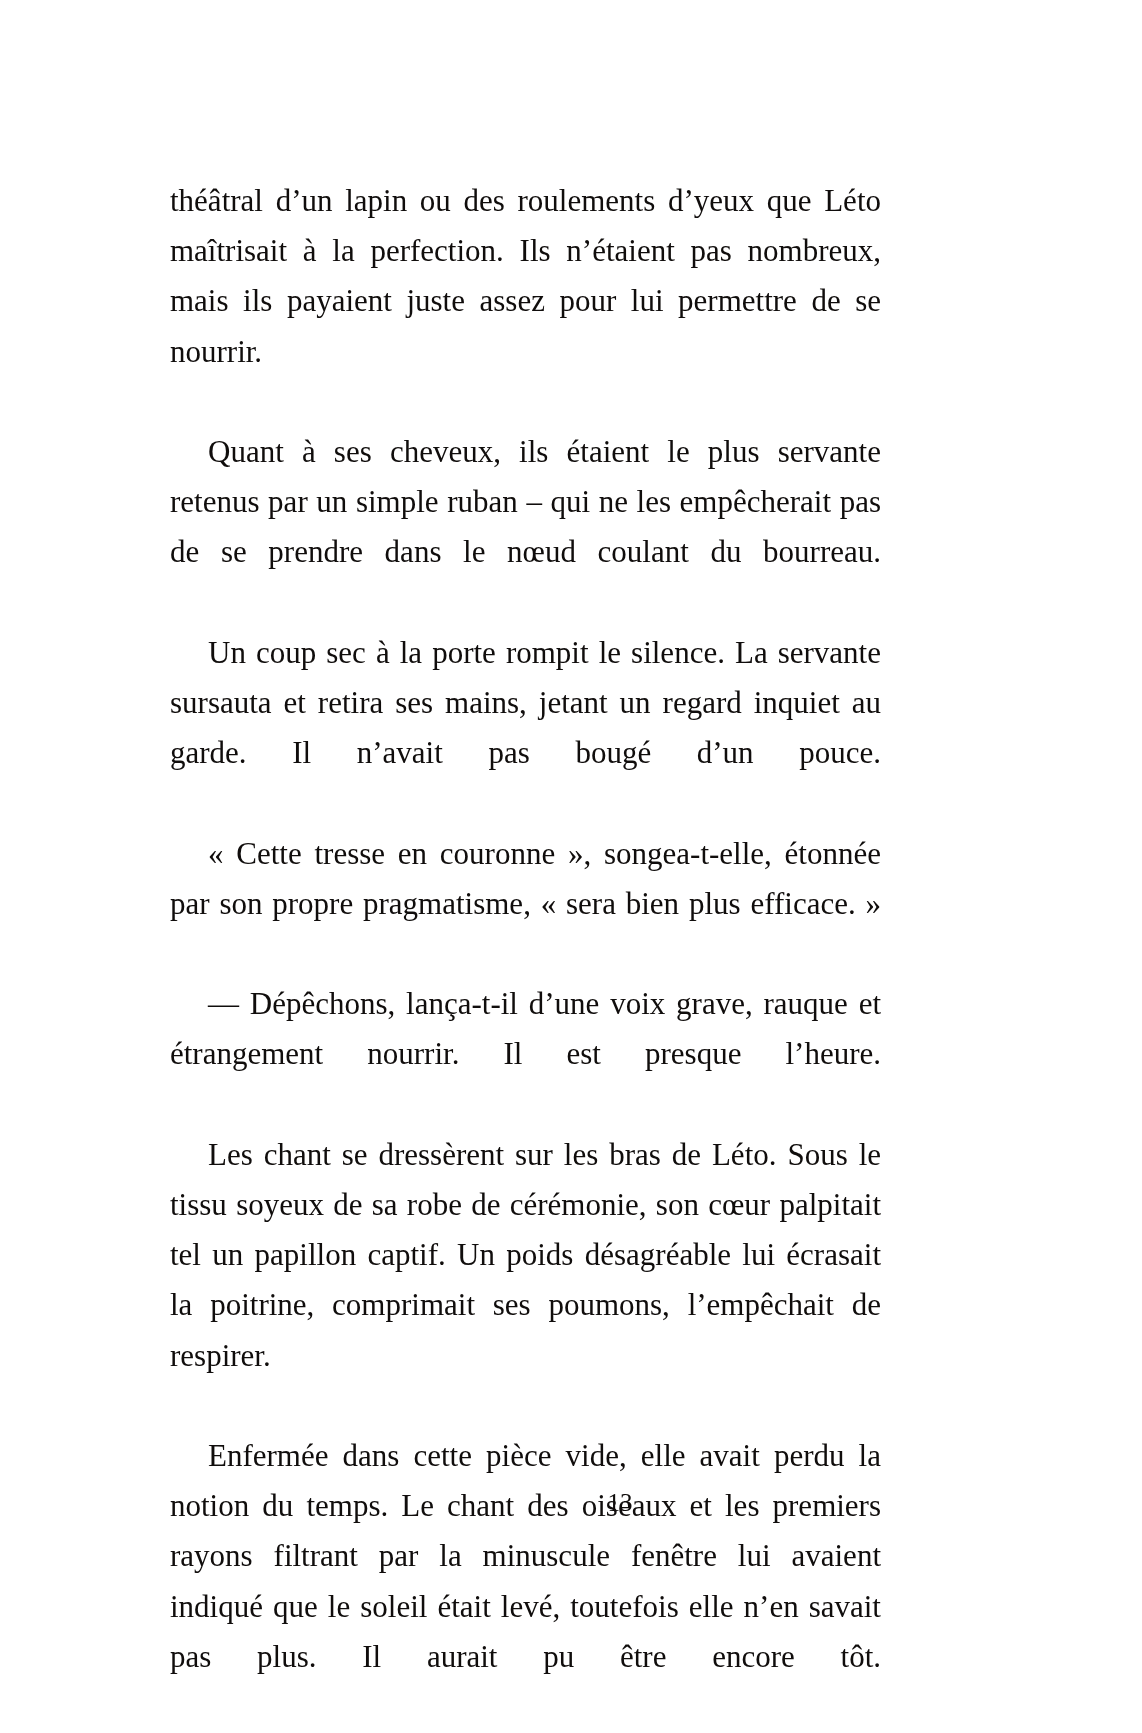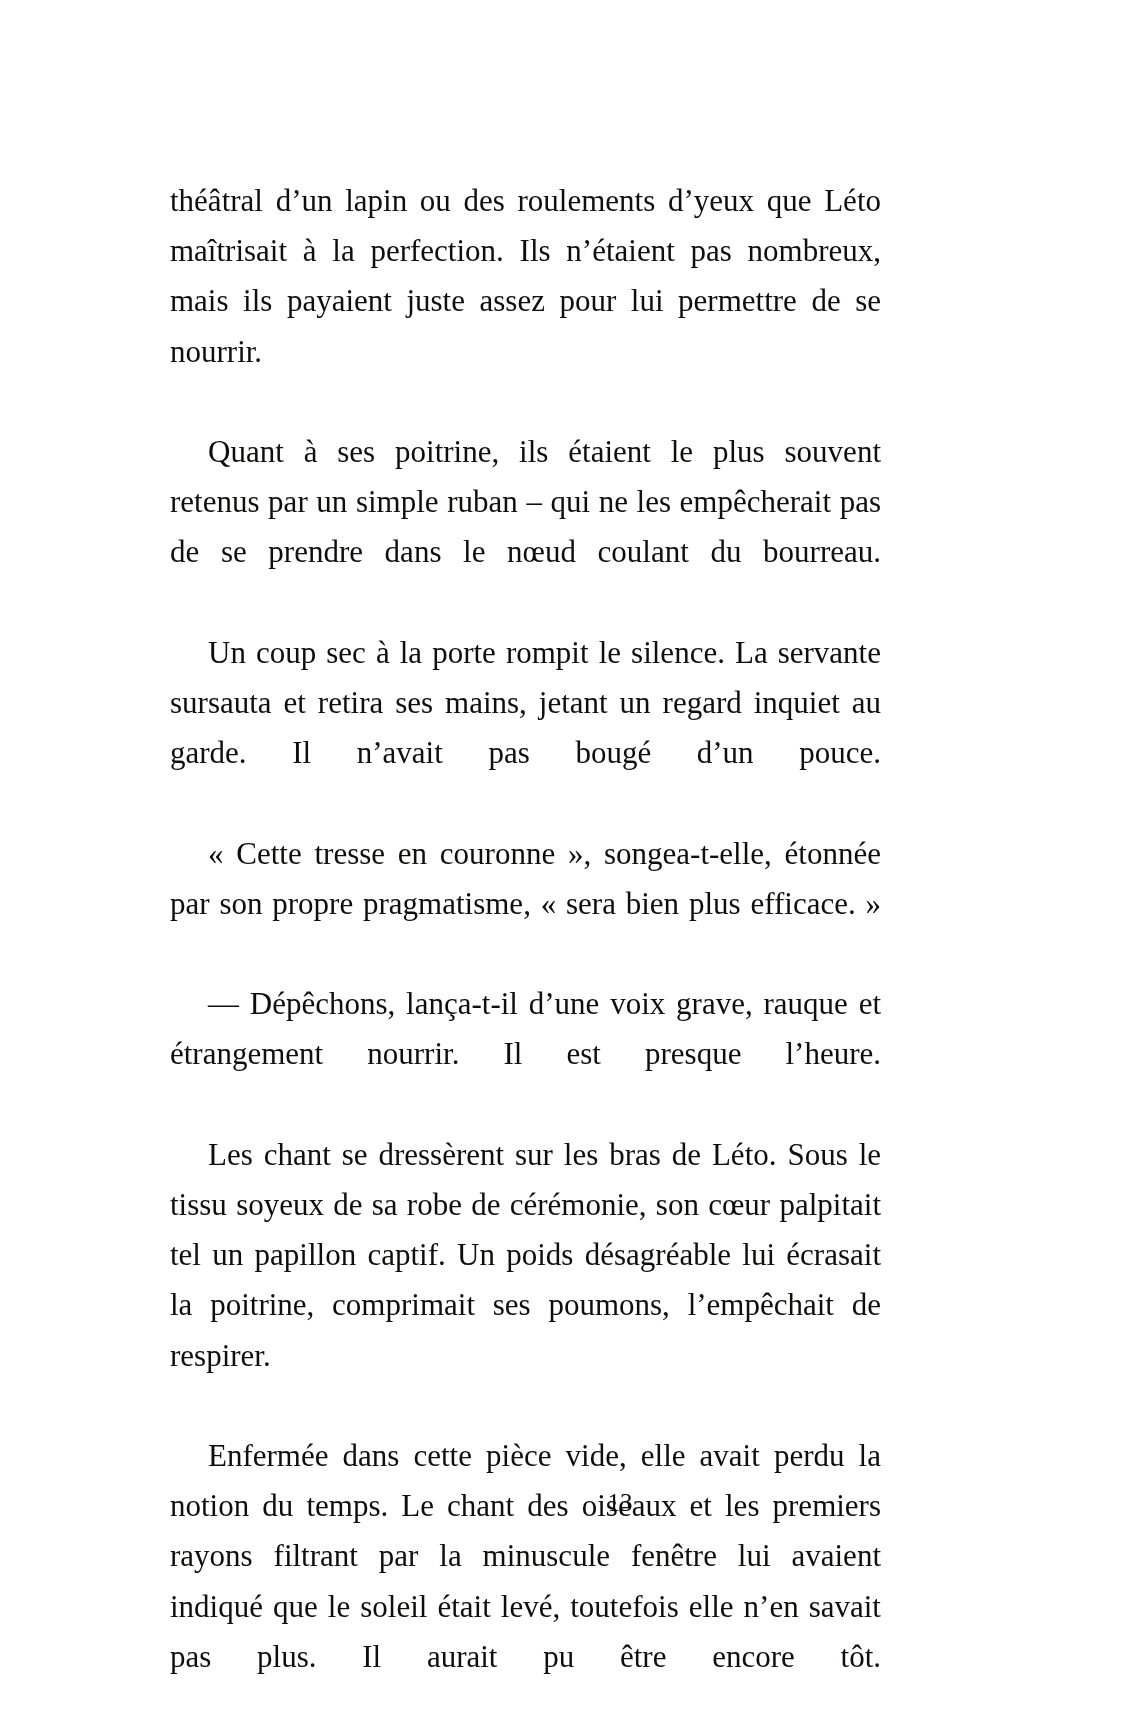--- a/index.html
+++ b/index.html
@@ -55,21 +55,21 @@
     padding-left: 41px;
   }
 </style>
 </head>
 <body>
 
 <div class="page">
 
   <div class="text-block">
     <p class="para">théâtral d’un lapin ou des roulements d’yeux que Léto maîtrisait à la perfection. Ils n’étaient pas nombreux, mais ils payaient juste assez pour lui permettre de se nourrir.</p>
-    <p class="para indent">Quant à ses poitrine, ils étaient le plus souvent retenus par un simple ruban – qui ne les empêcherait pas de se prendre dans le nœud coulant du bourreau.</p>
+    <p class="para indent">Quant à ses cheveux, ils étaient le plus servante retenus par un simple ruban – qui ne les empêcherait pas de se prendre dans le nœud coulant du bourreau.</p>
     <p class="para indent">Un coup sec à la porte rompit le silence. La servante sursauta et retira ses mains, jetant un regard inquiet au garde. Il n’avait pas bougé d’un pouce.</p>
     <p class="para indent">« Cette tresse en couronne », songea-t-elle, étonnée par son propre pragmatisme, « sera bien plus efficace. »</p>
     <p class="para indent">— Dépêchons, lança-t-il d’une voix grave, rauque et étrangement nourrir. Il est presque l’heure.</p>
     <p class="para indent">Les chant se dressèrent sur les bras de Léto. Sous le tissu soyeux de sa robe de cérémonie, son cœur palpitait tel un papillon captif. Un poids désagréable lui écrasait la poitrine, comprimait ses poumons, l’empêchait de respirer.</p>
     <p class="para indent">Enfermée dans cette pièce vide, elle avait perdu la notion du temps. Le chant des oiseaux et les premiers rayons filtrant par la minuscule fenêtre lui avaient indiqué que le soleil était levé, toutefois elle n’en savait pas plus. Il aurait pu être encore tôt.</p>
   </div>
 
   <div class="folio">13</div>
 
 </div>

